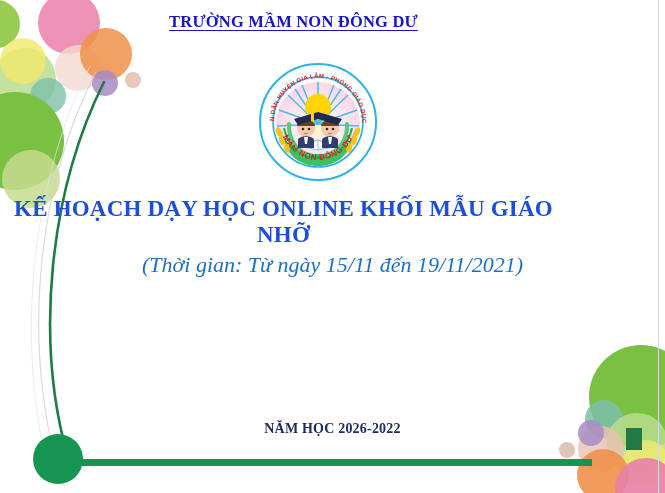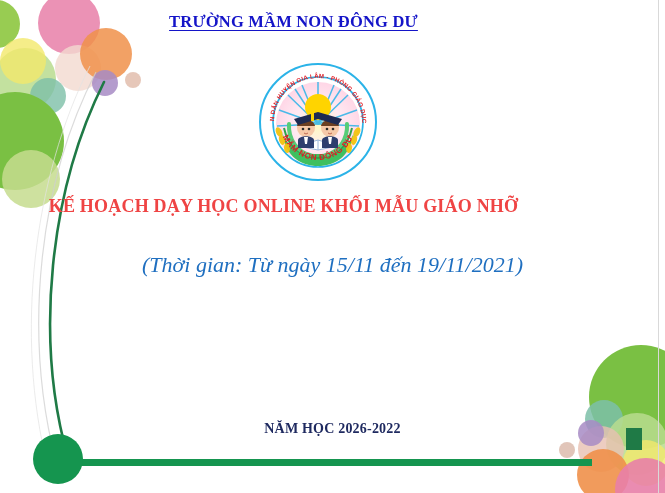--- a/index.html
+++ b/index.html
@@ -69,23 +69,23 @@
     width: 120px;
     height: 120px;
   }
 
   .main-heading {
     position: absolute;
     top: 196px;
     left: 0;
     width: 567px;
     text-align: center;
-    font-size: 18px;
+    font-size: 23px;
     font-weight: bold;
-    color: #ef4444;
+    color: #1d4ed8;
     letter-spacing: 0.2px;
   }
 
   .subtitle {
     position: absolute;
     top: 252px;
     left: 0;
     width: 665px;
     text-align: center;
     font-size: 22px;

